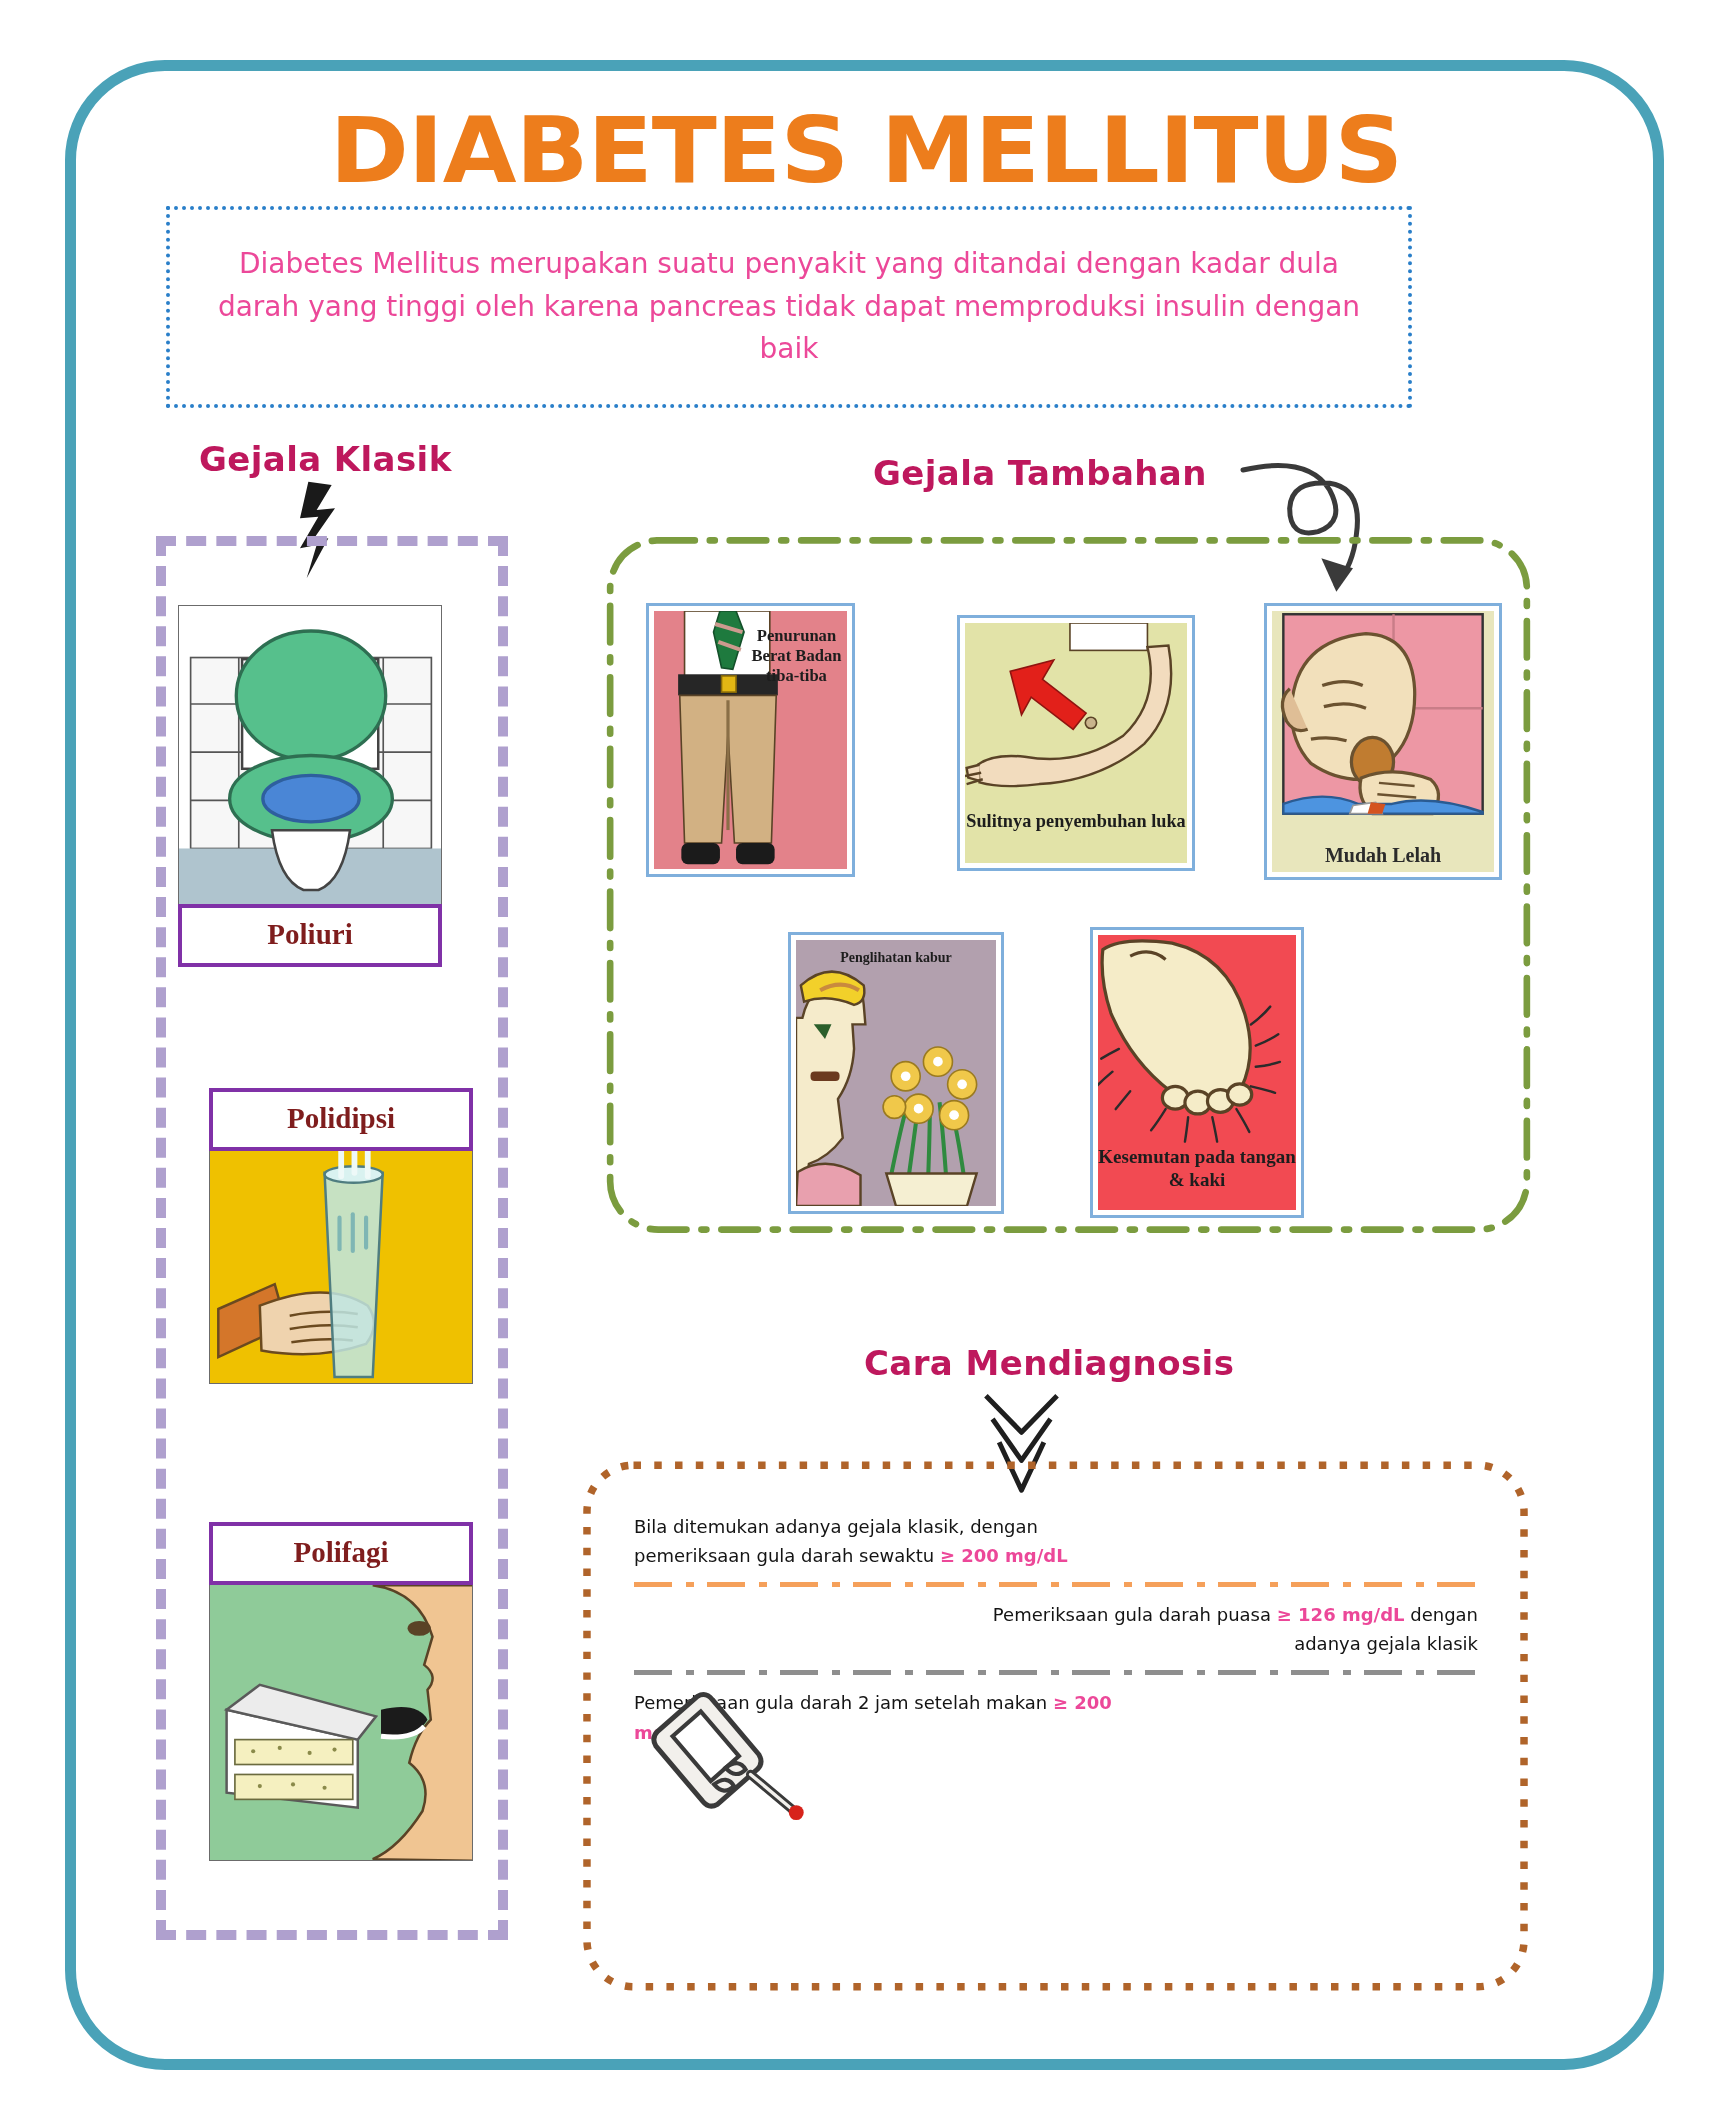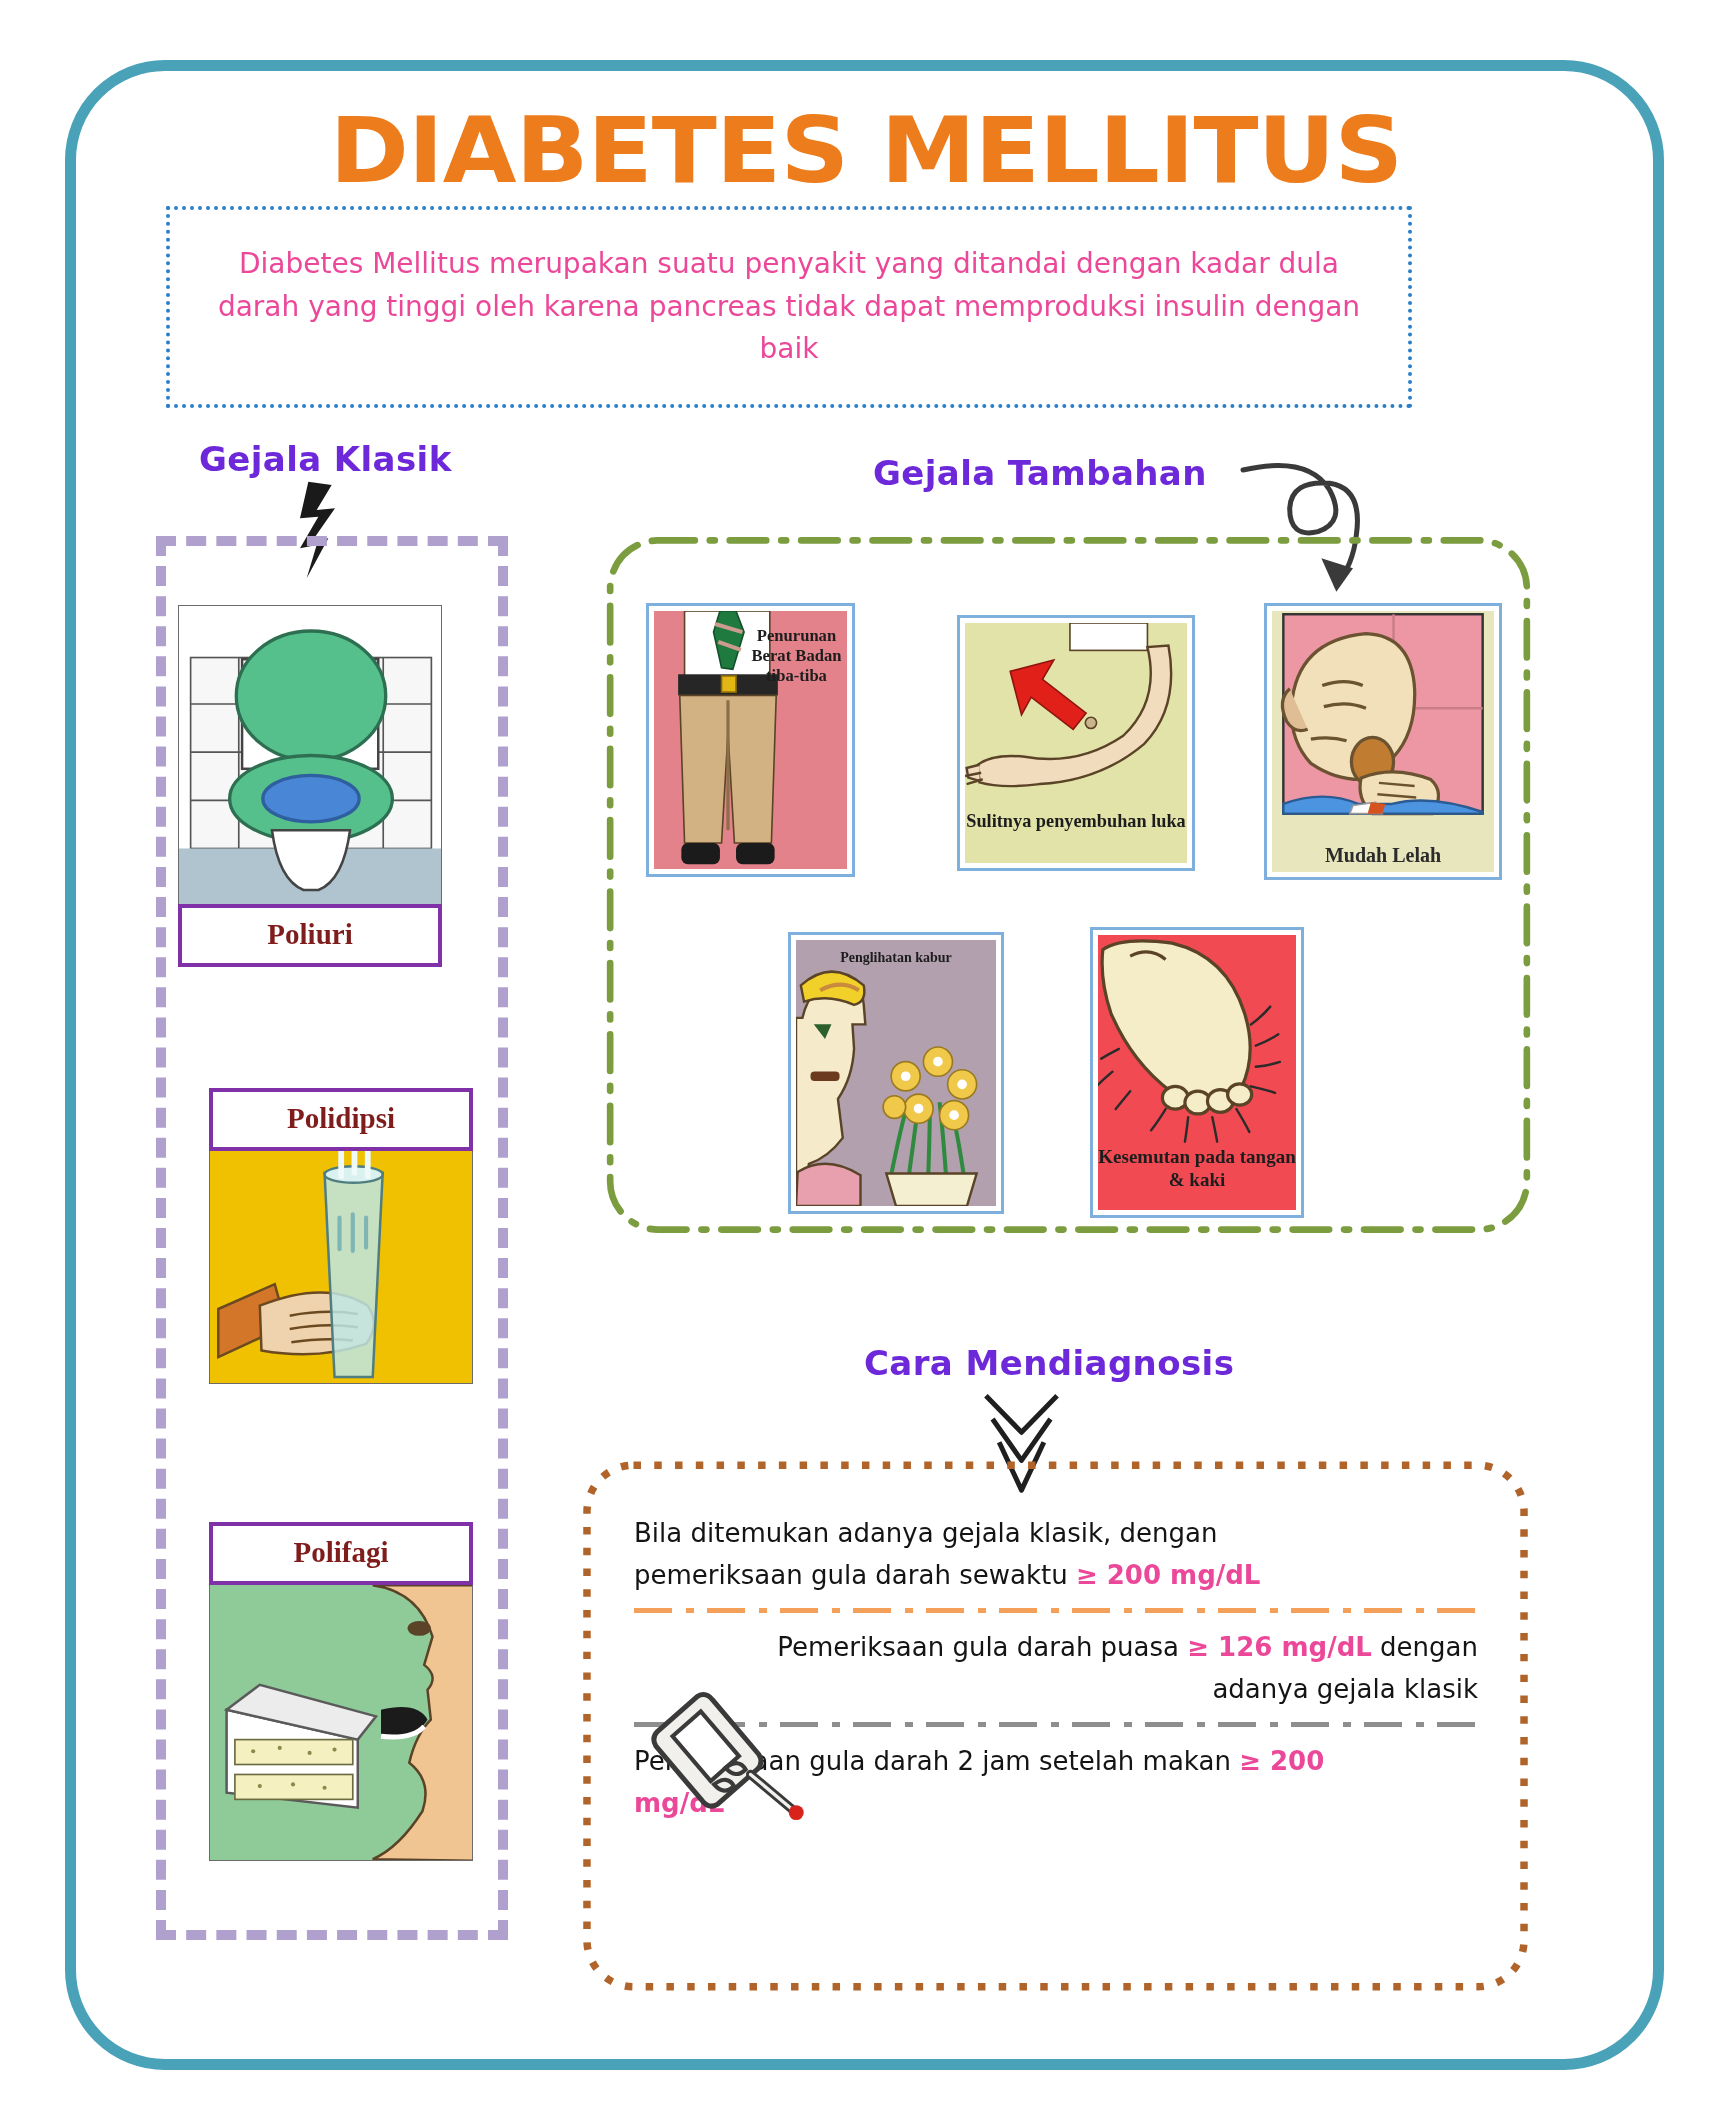--- a/index.html
+++ b/index.html
@@ -18,21 +18,21 @@
 
   
   .intro{position:absolute;left:166px;top:206px;width:1246px;height:202px;
          border:4.2px dotted #2A7FC9;box-sizing:border-box;display:flex;
          align-items:center;justify-content:center;padding:0 33px;}
   .intro p{margin:0;text-align:center;font-family:"DejaVu Sans",sans-serif;
            font-size:28px;line-height:1.52;color:#ec4899;}
 
   
   .heading{position:absolute;font-family:"DejaVu Sans",sans-serif;font-weight:bold;
-           color:#6d28d9;font-size:34px;letter-spacing:0.4px;white-space:nowrap;}
+           color:#be185d;font-size:34px;letter-spacing:0.4px;white-space:nowrap;}
   #h-klasik{left:199px;top:439px;}
   #h-tambahan{left:873px;top:453px;}
   #h-diagnosis{left:864px;top:1343px;}
 
   
   .bolt{position:absolute;left:295px;top:480px;width:50px;height:100px;}
 
   
   .curly{position:absolute;left:1238px;top:455px;width:150px;height:150px;}
 
@@ -84,21 +84,21 @@
 
   #card-kesemutan{left:1090px;top:927px;width:214px;height:291px;}
   #card-kesemutan .inner{background:#F24A52;}
   #card-kesemutan .cap{left:0;right:0;bottom:18.3px;font-size:19px;}
 
   
   .diag-box{position:absolute;left:582px;top:1460px;width:947px;height:532px;}
   .diag-box svg{position:absolute;left:0;top:0;}
   .diag-inner{position:absolute;left:52px;top:52px;width:844px;}
 
-  .crit{font-family:"DejaVu Sans",sans-serif;font-size:26px;color:#141414;line-height:1.62;}
+  .crit{font-family:"DejaVu Sans",sans-serif;font-size:18px;color:#141414;line-height:1.62;}
   .crit.just{text-align:justify;text-align-last:left;}
   .crit.right{text-align:right;}
   .hi{color:#ec4899;font-weight:bold;}
 
   .sep{height:5px;margin:11.6px 0 13.3px;}
   .sep1{background:repeating-linear-gradient(to right,#F5A05A 0,#F5A05A 38px,transparent 38px,transparent 52px,#F5A05A 52px,#F5A05A 60px,transparent 60px,transparent 73px);}
   .sep2{background:repeating-linear-gradient(to right,#8E8E8E 0,#8E8E8E 38px,transparent 38px,transparent 52px,#8E8E8E 52px,#8E8E8E 60px,transparent 60px,transparent 73px);}
 
   .meter{position:absolute;left:11.6px;top:176px;width:166px;height:133px;}
   .crit2wrap{margin-left:141px;}

